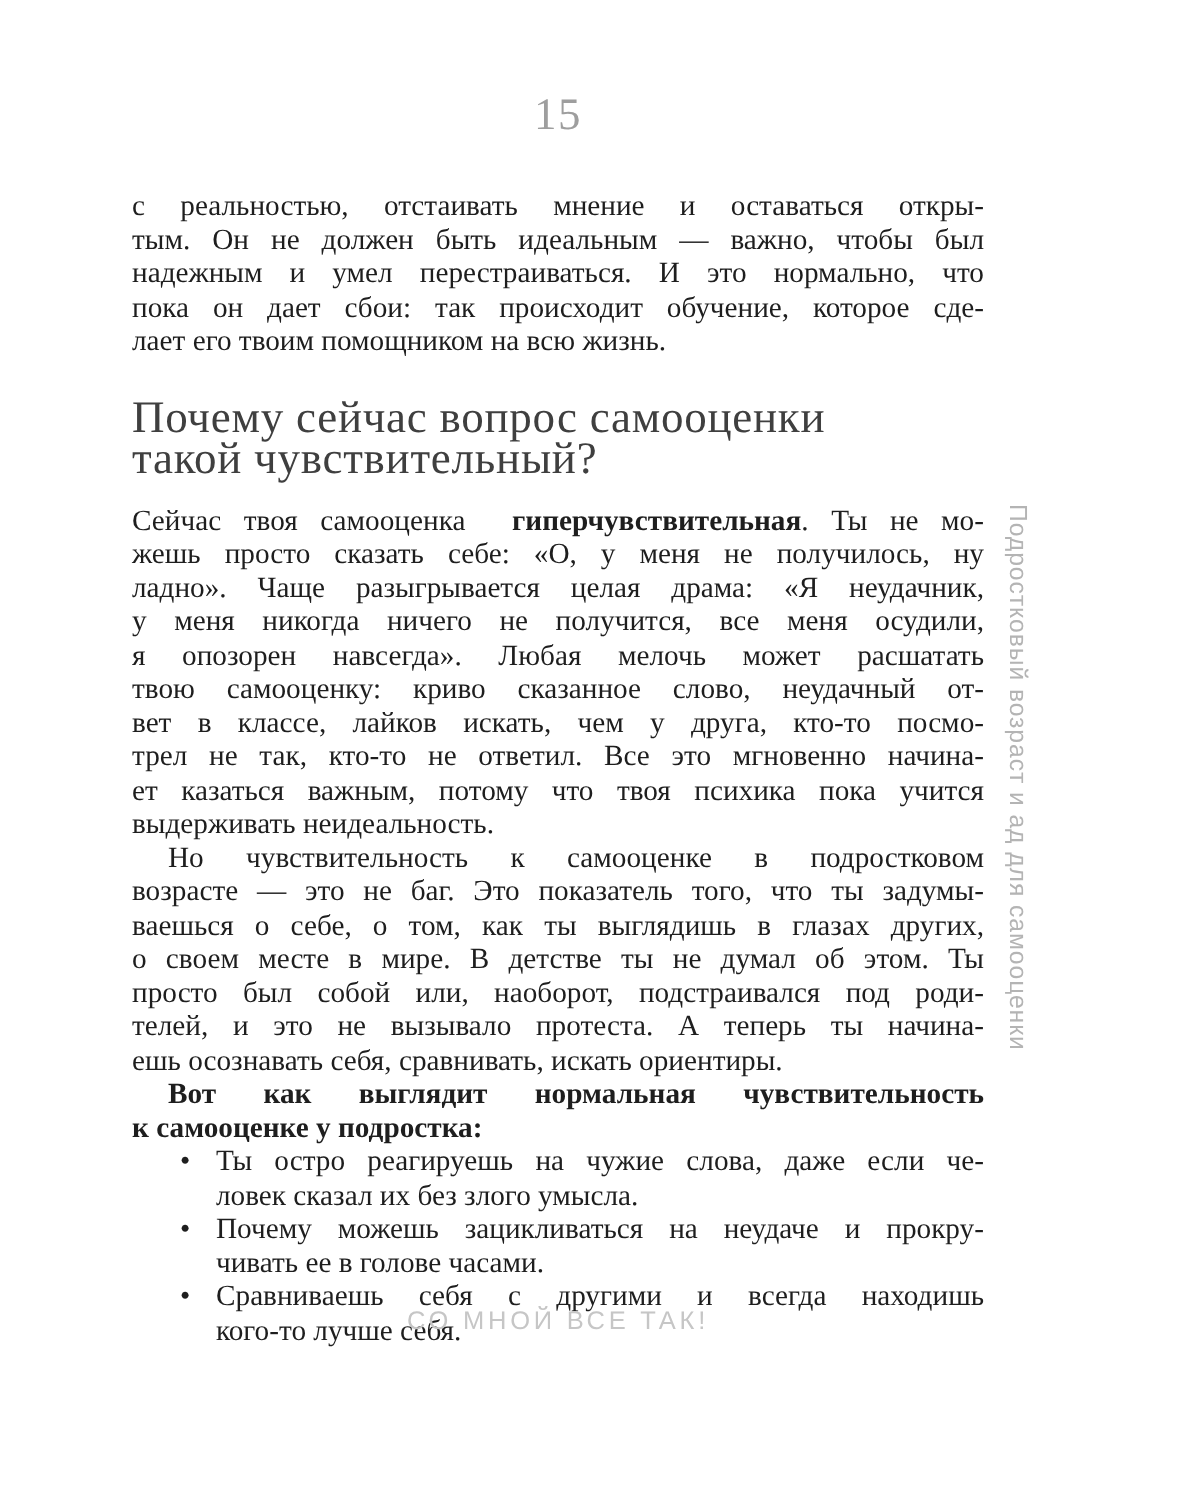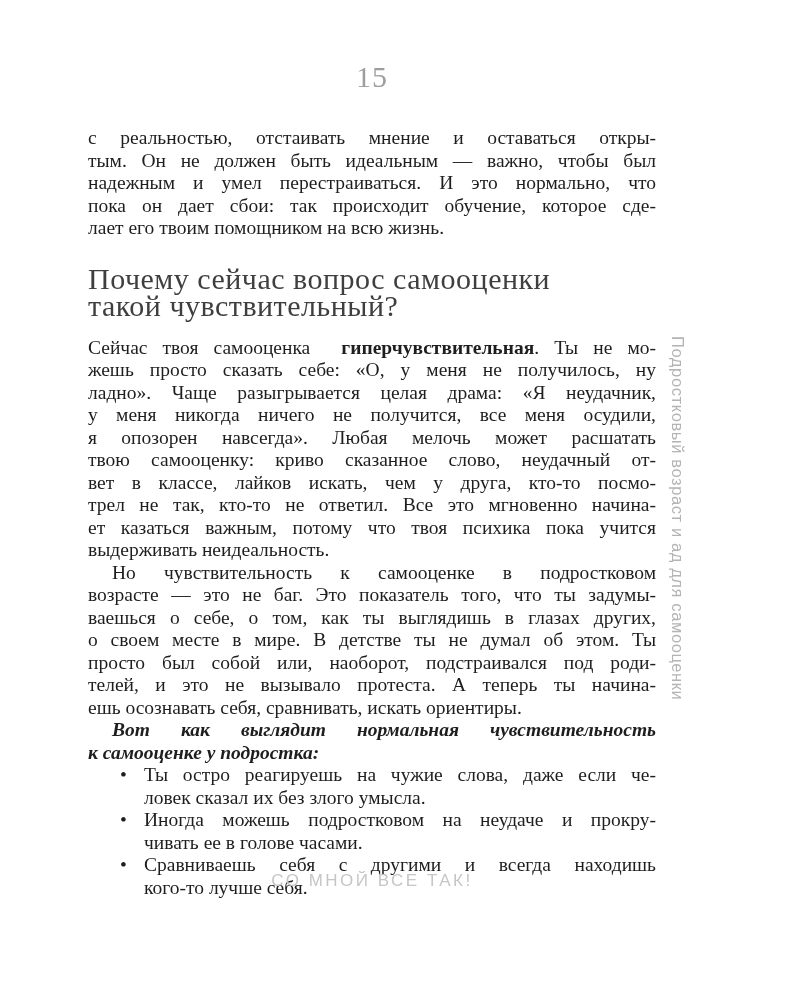--- a/index.html
+++ b/index.html
@@ -45,21 +45,21 @@
     font-family: "Liberation Serif", serif;
     font-weight: 300;
     font-size: 30px;
     line-height: 27px;
     letter-spacing: 0.5px;
     color: #3f3f3f;
   }
   .heading .hline { text-align: left; }
 
   .para { margin: 0; }
-  .para.bold { font-weight: 700; font-style: italic; }
+  .para.bold { font-weight: 700; }
   .para.indent .line:first-child { text-indent: 24px; }
 
   .line {
     text-align: justify;
     text-align-last: justify;
   }
   .line.last { text-align-last: left; }
   .line strong { font-weight: 700; margin-left: 16px; }
 
   .bullets { margin: 0; }
@@ -147,21 +147,21 @@
       <div class="line last">к самооценке у подростка:</div>
     </div>
     <div class="bullets">
       <div class="bullet-item">
         <span class="marker">•</span>
         <div class="line">Ты остро реагируешь на чужие слова, даже если че-</div>
         <div class="line last">ловек сказал их без злого умысла.</div>
       </div>
       <div class="bullet-item">
         <span class="marker">•</span>
-        <div class="line">Иногда можешь подростковом на неудаче и прокру-</div>
+        <div class="line">Почему можешь зацикливаться на неудаче и прокру-</div>
         <div class="line last">чивать ее в голове часами.</div>
       </div>
       <div class="bullet-item">
         <span class="marker">•</span>
         <div class="line">Сравниваешь себя с другими и всегда находишь</div>
         <div class="line last">кого-то лучше себя.</div>
       </div>
     </div>
   </div>
 

